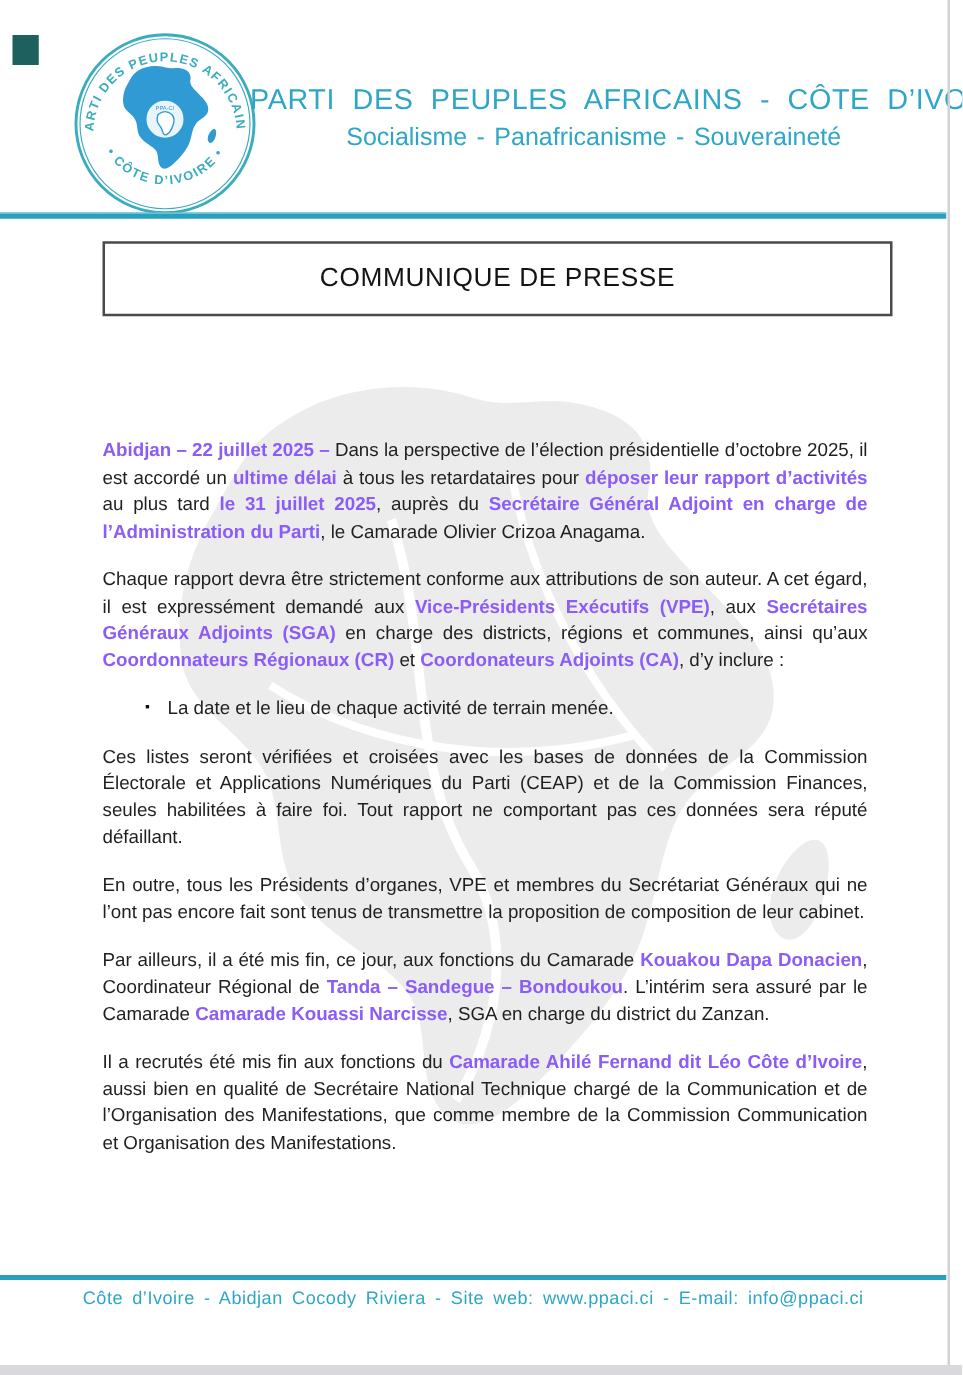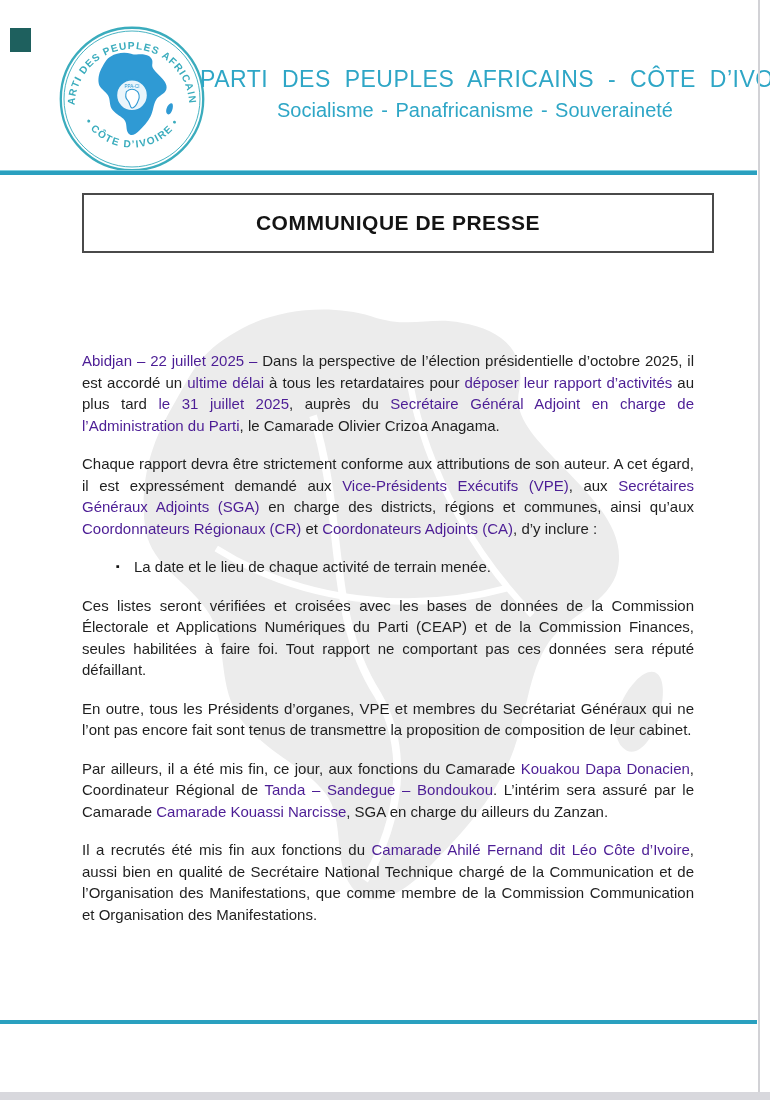--- a/index.html
+++ b/index.html
@@ -19,29 +19,29 @@
     color:#2ea6c6;font-weight:400;
   }
   .org-motto{font-size:20px;color:#2ea6c6;margin-top:6px;word-spacing:2px;}
   .header-rule{position:absolute;left:0;top:170px;width:757px;height:4px;background:#2aa0bf;border-top:1px solid #7fcede;}
 
   
   .title-box{
     position:absolute;left:82px;top:193px;width:628px;height:56px;
     border:2px solid #4a4a4a;display:flex;align-items:center;justify-content:center;
   }
-  .title-box span{font-size:21px;font-weight:bold;letter-spacing:.5px;color:#141414;}
+  .title-box span{font-size:21px;font-weight:normal;letter-spacing:.5px;color:#141414;}
 
   
   .watermark{position:absolute;left:55px;top:283px;width:645px;height:730px;pointer-events:none;}
 
   
   .doc-body{position:absolute;left:82px;top:350px;width:612px;font-size:15px;line-height:21.5px;text-align:justify;}
   .doc-body p{margin:0 0 17px 0;}
-  .doc-body strong{font-weight:normal;color:#4c1d95;}
+  .doc-body strong{font-weight:bold;color:#8b5cf6;}
   ul.bullets{list-style:none;margin:2px 0 17px 0;padding:0 0 0 34px;}
   ul.bullets li{position:relative;padding-left:18px;margin-bottom:11px;}
   ul.bullets li::before{content:"▪";position:absolute;left:0;top:0;font-size:11px;color:#111;}
 
   
   .footer-rule{position:absolute;left:0;top:1020px;width:757px;height:4px;background:#2aa0bf;}
   .footer-text{
     position:absolute;left:0;top:1031px;width:757px;text-align:center;
     color:#2ea6c6;font-size:14.5px;letter-spacing:.4px;word-spacing:3px;
   }
@@ -98,21 +98,22 @@
   </svg>
 
   <main class="doc-body">
       <p><strong>Abidjan – 22 juillet 2025 – </strong><span>Dans la perspective de l’élection présidentielle d’octobre 2025, il est accordé un </span><strong>ultime délai</strong><span> à tous les retardataires pour </span><strong>déposer leur rapport d’activités</strong><span> au plus tard </span><strong>le 31 juillet 2025</strong><span>, auprès du </span><strong>Secrétaire Général Adjoint en charge de l’Administration du Parti</strong><span>, le Camarade Olivier Crizoa Anagama.</span></p>
       <p><span>Chaque rapport devra être strictement conforme aux attributions de son auteur. A cet égard, il est expressément demandé aux </span><strong>Vice-Présidents Exécutifs (VPE)</strong><span>, aux </span><strong>Secrétaires Généraux Adjoints (SGA)</strong><span> en charge des districts, régions et communes, ainsi qu’aux </span><strong>Coordonnateurs Régionaux (CR)</strong><span> et </span><strong>Coordonateurs Adjoints (CA)</strong><span>, d’y inclure :</span></p>
       <ul class="bullets">
         <li><span>La date et le lieu de chaque activité de terrain menée.</span></li>
       </ul>
       <p><span>Ces listes seront vérifiées et croisées avec les bases de données de la Commission Électorale et Applications Numériques du Parti (CEAP) et de la Commission Finances, seules habilitées à faire foi. Tout rapport ne comportant pas ces données sera réputé défaillant.</span></p>
       <p><span>En outre, tous les Présidents d’organes, VPE et membres du Secrétariat Généraux qui ne l’ont pas encore fait sont tenus de transmettre la proposition de composition de leur cabinet.</span></p>
-      <p><span>Par ailleurs, il a été mis fin, ce jour, aux fonctions du Camarade </span><strong>Kouakou Dapa Donacien</strong><span>, Coordinateur Régional de </span><strong>Tanda – Sandegue – Bondoukou</strong><span>. L’intérim sera assuré par le Camarade </span><strong>Camarade Kouassi Narcisse</strong><span>, SGA en charge du ailleurs du Zanzan.</span></p>
+      <p><span>Par ailleurs, il a été mis fin, ce jour, aux fonctions du Camarade </span><strong>Kouakou Dapa Donacien</strong><span>, Coordinateur Régional de </span><strong>Tanda – Sandegue – Bondoukou</strong><span>. L’intérim sera assuré par le Camarade </span><strong>Camarade Kouassi Narcisse</strong><span>, SGA en charge du district du Zanzan.</span></p>
       <p><span>Il a recrutés été mis fin aux fonctions du </span><strong>Camarade Ahilé Fernand dit Léo Côte d’Ivoire</strong><span>, aussi bien en qualité de Secrétaire National Technique chargé de la Communication et de l’Organisation des Manifestations, que comme membre de la Commission Communication et Organisation des Manifestations.</span></p>
     </main>
 
   <div class="footer-rule" style="background: rgb(42, 160, 191);"></div>
+  <div class="footer-text">Côte d’Ivoire - Abidjan Cocody Riviera - Site web: www.ppaci.ci - E-mail: info@ppaci.ci</div>
 
   <div class="right-edge"></div>
   <div class="bottom-edge"></div>
 </div>
 
 </body></html>

